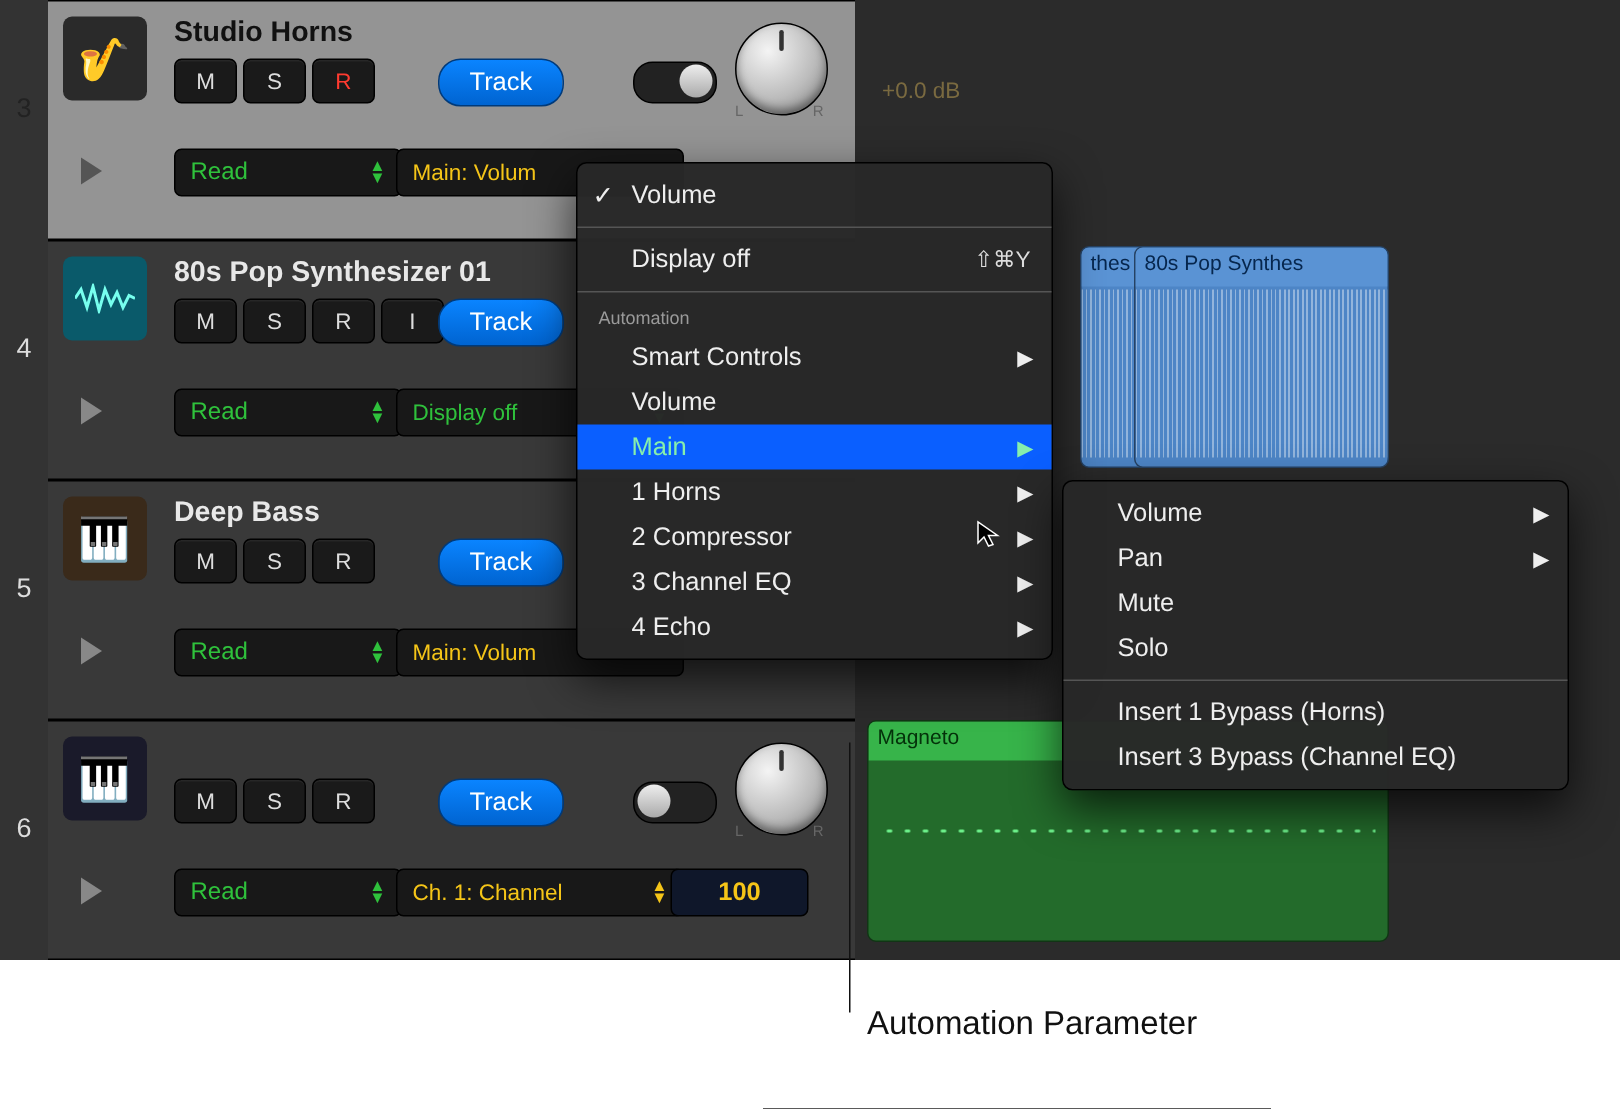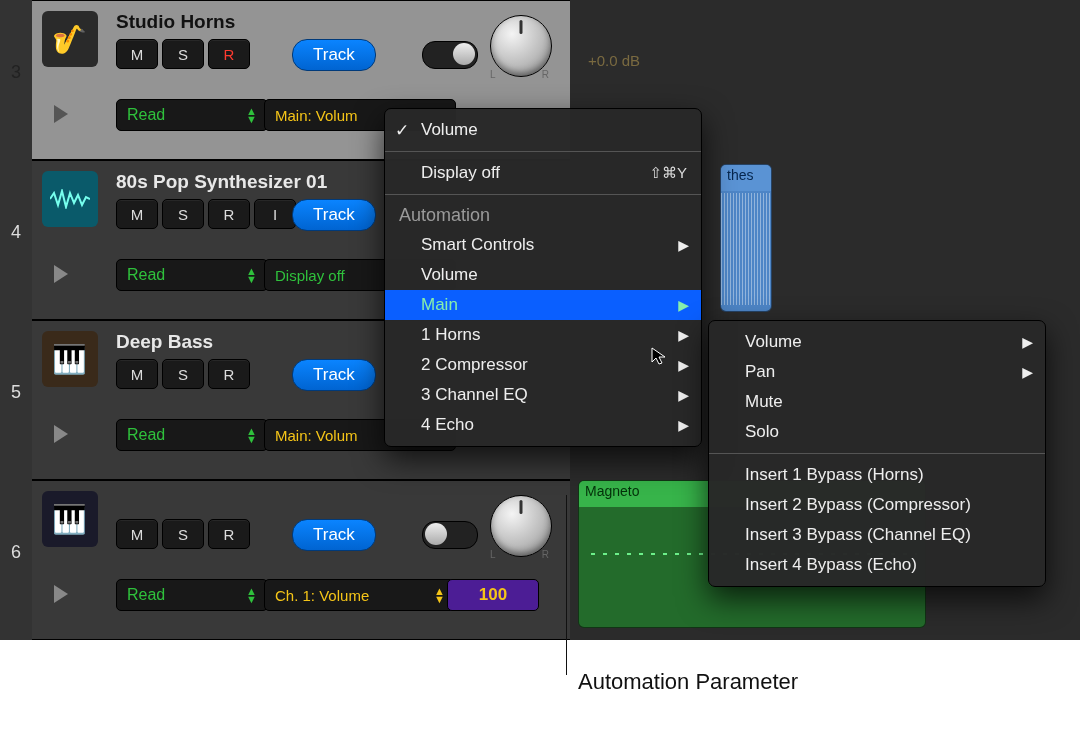--- a/index.html
+++ b/index.html
@@ -56,21 +56,21 @@
 
   .play { position:absolute; left:22px; top:10px; width:0; height:0; border-left:14px solid #888; border-top:9px solid transparent; border-bottom:9px solid transparent; }
   .track.sel .play { border-left-color:#555; }
 
   .modebtn { position:absolute; left:84px; top:4px; height:30px; width:130px; border-radius:5px; background:#181818; border:1px solid #000; color:var(--green); display:flex; align-items:center; padding:0 10px; font-size:16px; justify-content:space-between; }
   .ud { color:var(--green); font-size:11px; line-height:8px; display:flex; flex-direction:column; }
 
   .parambtn { position:absolute; left:232px; top:4px; height:30px; width:170px; border-radius:5px; background:#181818; border:1px solid #000; display:flex; align-items:center; padding:0 10px; font-size:15px; justify-content:space-between; overflow:hidden; white-space:nowrap; }
   .parambtn.y { color:var(--yellow); }
   .parambtn.g { color:var(--green); }
-  .valbox { position:absolute; left:415px; top:4px; height:30px; width:90px; border-radius:5px; background:#4c1d95; border:1px solid #000; color:var(--yellow); display:flex; align-items:center; justify-content:center; font-size:17px; font-weight:600; }
+  .valbox { position:absolute; left:415px; top:4px; height:30px; width:90px; border-radius:5px; background:#0f172a; border:1px solid #000; color:var(--yellow); display:flex; align-items:center; justify-content:center; font-size:17px; font-weight:600; }
 
   
   .arrange { position:absolute; left:570px; top:0; right:0; height:640px; background:#2b2b2b; }
   .dbline { position:absolute; left:18px; top:52px; color:#7a6a40; font-size:15px; }
   .region { position:absolute; border-radius:6px; border:1px solid rgba(0,0,0,.5); box-sizing:border-box; overflow:hidden; }
   .region .hdr { height:22px; font-size:14px; padding:2px 6px; white-space:nowrap; text-overflow:ellipsis; overflow:hidden; }
   .region.blue { background:#4d85c6; }
   .region.blue .hdr { background:#5a93d4; color:#06264d; }
   .region.blue .wave { position:absolute; left:0; right:0; top:28px; bottom:6px; background:
       repeating-linear-gradient(90deg, rgba(255,255,255,.65) 0 1px, transparent 1px 3px);
@@ -82,40 +82,44 @@
       background-size: 12px 6px; background-repeat:repeat-x; }
 
   
   .menu { position:absolute; background:rgba(40,40,40,.98); border:1px solid #000; border-radius:7px; box-shadow:0 12px 30px rgba(0,0,0,.7); padding:6px 0; font-size:17px; color:#eee; }
   .menu .mi { height:30px; display:flex; align-items:center; padding:0 18px 0 36px; position:relative; white-space:nowrap; }
   .menu .mi.hl { background:var(--menu-hl); color:#86efac; }
   .menu .mi .chk { position:absolute; left:10px; }
   .menu .mi .arr { position:absolute; right:12px; font-size:14px; }
   .menu .mi .sc { position:absolute; right:14px; font-size:15px; color:#ddd; }
   .menu .sep { height:1px; background:#555; margin:6px 0; }
-  .menu .hdr { padding:4px 18px 4px 14px; color:#9a9a9a; font-size:18px; }
+  .menu .hdr { padding:4px 18px 4px 14px; color:#9a9a9a; font-size:12px; }
 
   .cursor { position:absolute; width:20px; height:20px; pointer-events:none; }
   .cursor svg { width:20px; height:20px; }
 
   
   .leader { position:absolute; width:1px; background:#111; }
   .callout { position:absolute; font-size:22px; color:#111; line-height:1.25; }
   .whitebg { position:absolute; background:#fff; }
 </style>
 </head>
 <body>
 
 <div class="canvas">
 
   <div class="arrange">
     <div class="dbline">+0.0 dB</div>
 
     <div class="region blue" style="left:130px; top:164px; width:52px; height:148px;margin-left:20px;">
       <div class="hdr">thes</div>
+      <div class="wave"></div>
+    </div>
+    <div class="region blue" style="left:186px; top:164px; width:170px; height:148px;">
+      <div class="hdr">80s Pop Synthes</div>
       <div class="wave"></div>
     </div>
     <div class="region green" style="left:8px; top:480px; width:348px; height:148px;">
       <div class="hdr">Magneto</div>
       <div class="dots"></div>
     </div>
   </div>
 
   <div class="trackcol">
 
@@ -220,21 +224,21 @@
             <span>R</span>
           </div>
       </div>
       <div class="row2">
         <div class="play"></div>
         <div class="modebtn">
           <span>Read</span>
             <span class="ud">▲<br>▼</span>
         </div>
         <div class="parambtn y">
-          <span>Ch. 1: Volume</span>
+          <span>Ch. 1: Channel</span>
             <span class="ud" style="color:var(--yellow)">▲<br>▼</span>
         </div>
         <div class="valbox">100</div>
       </div>
     </div>
   </div>
 
   <div class="numcol">
     <div class="num" style="top:62px;color:#222">3</div>
     <div class="num" style="top:222px">4</div>
@@ -296,27 +300,21 @@
         <span>Mute</span>
       </div>
     <div class="mi">
         <span>Solo</span>
       </div>
     <div class="sep"></div>
     <div class="mi">
         <span>Insert 1 Bypass (Horns)</span>
       </div>
     <div class="mi">
-        <span>Insert 2 Bypass (Compressor)</span>
-      </div>
-    <div class="mi">
         <span>Insert 3 Bypass (Channel EQ)</span>
-      </div>
-    <div class="mi">
-        <span>Insert 4 Bypass (Echo)</span>
       </div>
   </div>
 
   <div class="cursor" style="left:650px; top:346px;">
     <svg viewBox="0 0 20 20">
         <path d="M2 2 L2 16 L6 12 L9 18 L12 17 L9 11 L15 11 Z" fill="#000" stroke="#fff" stroke-width="1"></path>
       </svg>
   </div>
 
   <div class="whitebg" style="left:0; top:640px; width:1080px; height:99px;"></div>

